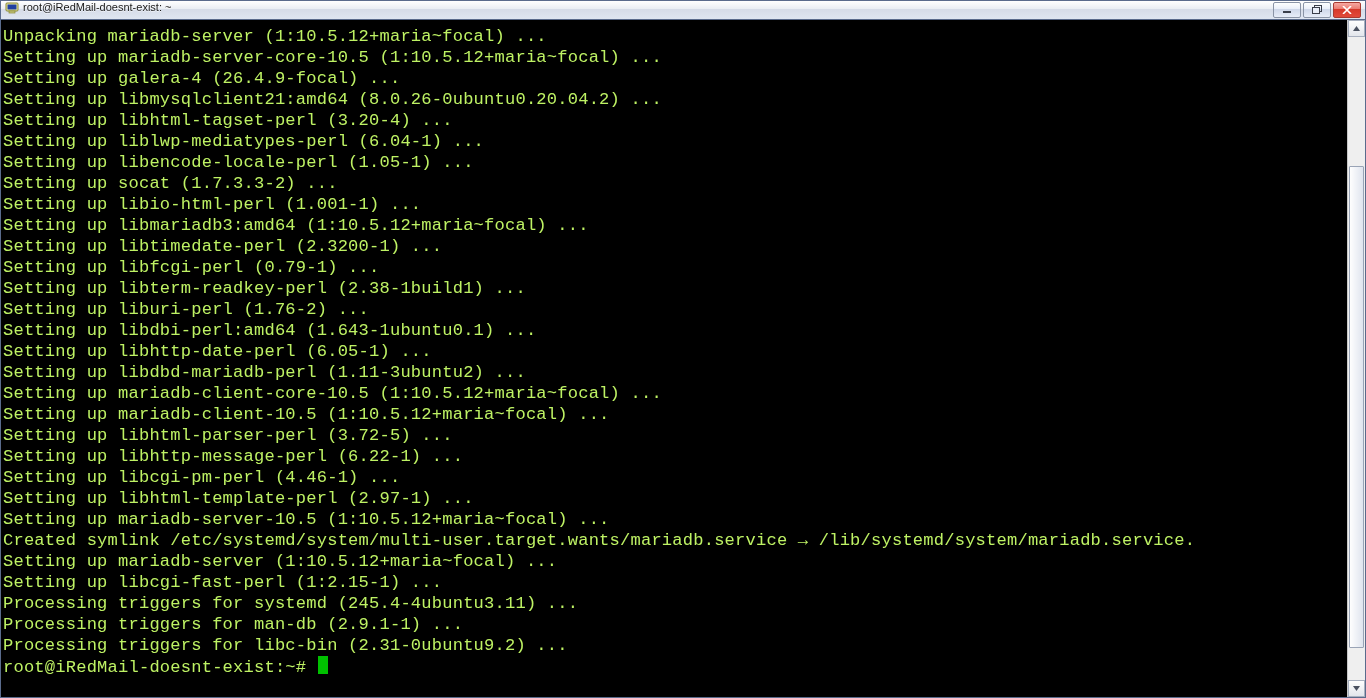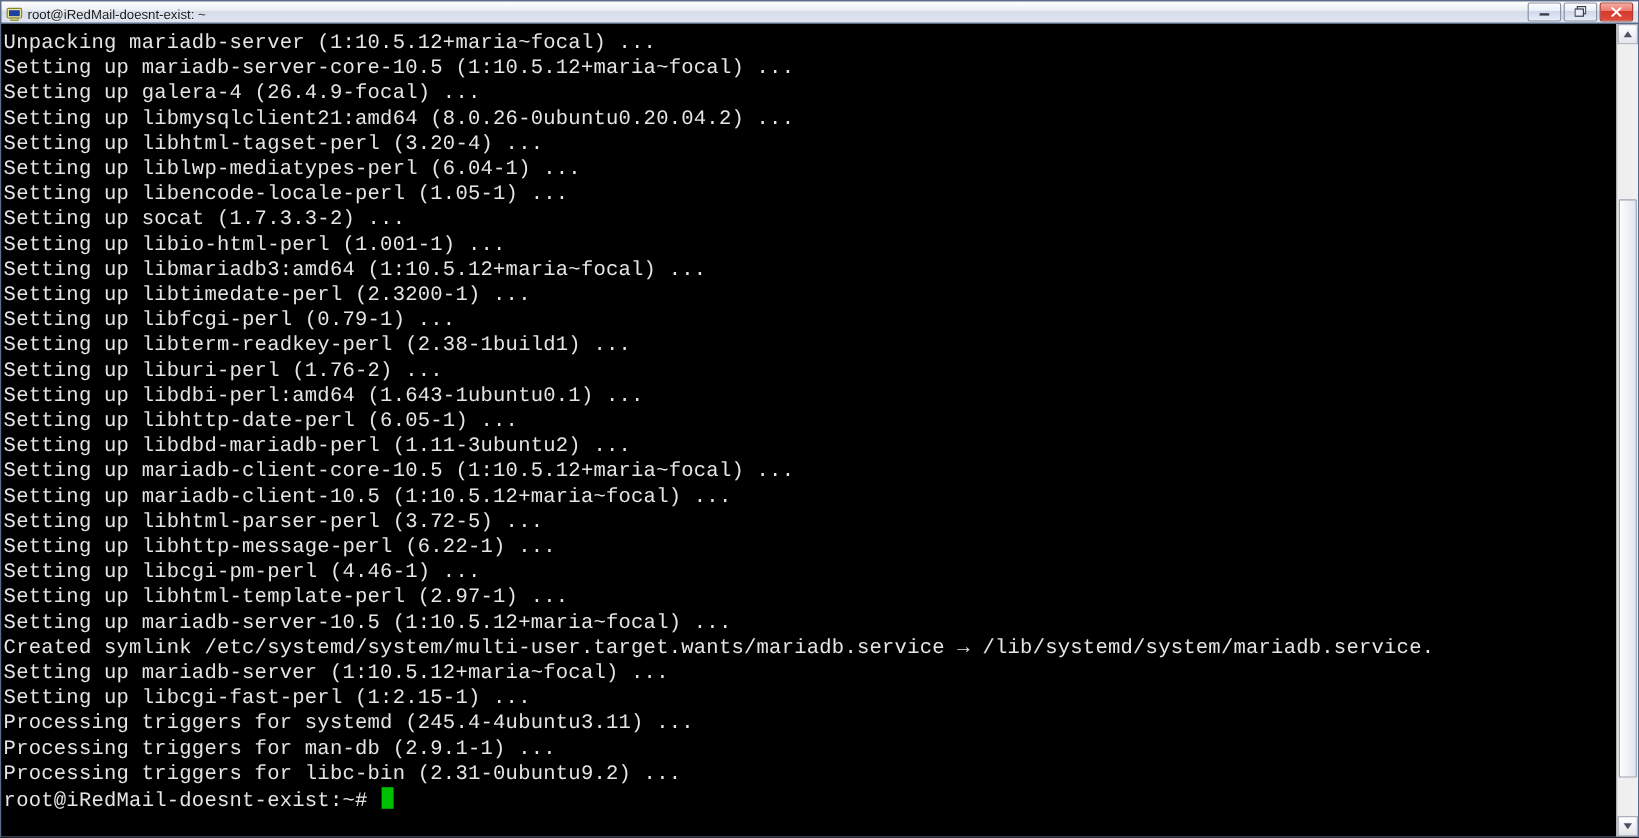--- a/index.html
+++ b/index.html
@@ -1,28 +1,28 @@
 <!DOCTYPE html>
 <html><head>
 <meta charset="utf-8">
 <style>
   html,body{margin:0;padding:0;width:1366px;height:698px;overflow:hidden;font-family:Tahoma,Arial,sans-serif;background:#000}
   .window{width:1366px;height:698px;display:flex;flex-direction:column;box-sizing:border-box}
   
-  .titlebar{height:20px;background:linear-gradient(to bottom,#ffffff 0%,#e9edf3 45%,#d6dce8 46%,#dfe6f1 100%);border:1px solid #5a6b8c;display:flex;align-items:flex-end;padding:0 2px 0 4px;box-sizing:border-box;position:relative}
+  .titlebar{height:20px;background:linear-gradient(to bottom,#ffffff 0%,#e9edf3 45%,#d6dce8 46%,#dfe6f1 100%);border:1px solid #5a6b8c;display:flex;align-items:flex-start;padding:0 2px 0 4px;box-sizing:border-box;position:relative}
   .titlebar .putty-icon{width:14px;height:14px;margin-right:4px;display:flex;align-items:center;justify-content:center}
   .titlebar .title-text{font-size:11px;color:#1a1a1a;white-space:nowrap;text-shadow:0 1px 0 rgba(255,255,255,.6)}
   .titlebar .controls{margin-left:auto;display:flex;gap:0;height:100%}
   .tbtn{width:28px;height:16px;margin-top:1px;margin-right:2px;border:1px solid #8a94a6;border-radius:2px;display:flex;align-items:center;justify-content:center;box-sizing:border-box;cursor:pointer}
   .tbtn.min,.tbtn.max{background:linear-gradient(to bottom,#fdfefe 0%,#e8eef9 45%,#cfd8ea 46%,#e7edf8 100%)}
   .tbtn.close{background:linear-gradient(to bottom,#f6a8a1 0%,#e9786e 45%,#d6392b 46%,#e14a3b 100%);border-color:#a83a31}
   .tbtn svg{display:block}
   
   .term-wrap{flex:1 1 auto;background:#000;position:relative;border-left:1px solid #5a6b8c;border-right:1px solid #5a6b8c;border-bottom:1px solid #5a6b8c;box-sizing:border-box}
-  .term{position:absolute;left:2px;right:18px;top:6px;bottom:0;white-space:pre;color:#e5e5e5;font-family:"Courier New",Courier,monospace;font-size:17.1px;line-height:21px;letter-spacing:0.2px}
+  .term{position:absolute;left:2px;right:18px;top:6px;bottom:0;white-space:pre;color:#bef264;font-family:"Courier New",Courier,monospace;font-size:17.1px;line-height:21px;letter-spacing:0.2px}
   .term .line{display:block}
   .cursor{display:inline-block;width:10px;height:18px;background:#00c000;vertical-align:-2px;margin-left:1px}
   
   .scrollbar{position:absolute;top:0;right:0;bottom:0;width:17px;background:#e9e9e9;border-left:1px solid #c7c7c7}
   .sbtn{position:absolute;left:0;width:17px;height:17px;background:linear-gradient(to bottom,#fefefe,#e3e6ec);border:1px solid #a8b0bf;box-sizing:border-box;display:flex;align-items:center;justify-content:center;cursor:pointer}
   .sbtn.up{top:0}
   .sbtn.down{bottom:0}
   .track{position:absolute;left:0;right:0;top:17px;bottom:17px;background:#efefef}
   .thumb{position:absolute;left:1px;right:1px;top:20%;height:75%;background:linear-gradient(to right,#fefefe,#dfe4ee);border:1px solid #9aa4b6;border-radius:1px;box-sizing:border-box}
 </style>

